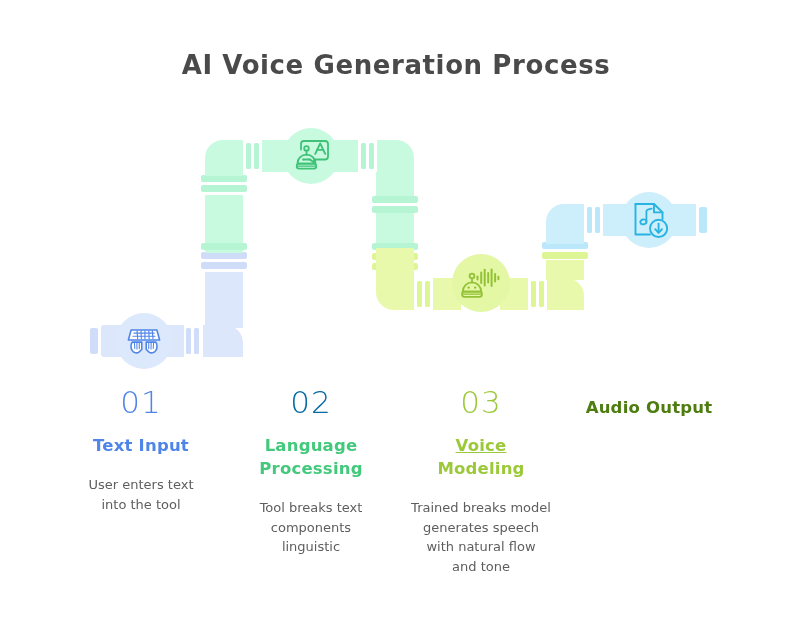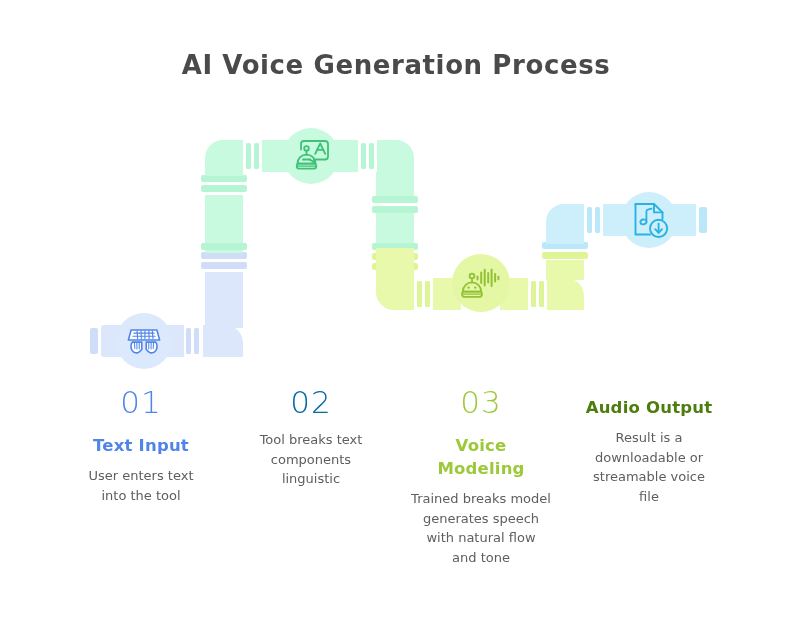--- a/index.html
+++ b/index.html
@@ -55,21 +55,21 @@
     line-height: 23px;
     margin-top: 13px;
     letter-spacing: 0.2px;
   }
   .step-desc {
     font-family: "DejaVu Sans", sans-serif;
     font-size: 13px;
     font-weight: normal;
     line-height: 19.5px;
     color: #5e5e5e;
-    margin-top: 9px;
+    margin-top: 18px;
   }
   .step-desc span { display: block; }
 </style>
 </head>
 <body>
 
 <div id="stage">
 
   <div id="title">AI Voice Generation Process</div>
 
@@ -274,44 +274,42 @@
     <div class="step-num" style="color:#4f85e8;">01</div>
     <div class="step-title" style="color:#4f85e8;">Text Input</div>
     <div class="step-desc">
       <span>User enters text</span>
       <span>into the tool</span>
     </div>
   </div>
 
   <div class="step-col" style="left:217px; width:188px;">
     <div class="step-num" style="color:#0369a1;">02</div>
+    <div class="step-title" style="color:#43c97c;">
+      <span style="display:block;">Language</span>
+      <span style="display:block;">Processing</span>
+    </div>
     <div class="step-desc">
       <span>Tool breaks text</span>
       <span>components</span>
       <span>linguistic</span>
     </div>
   </div>
 
   <div class="step-col" style="left:387px; width:188px;">
     <div class="step-num" style="color:#9cc93a;">03</div>
     <div class="step-title" style="color:#9cc93a;">
-      <span style="display:block;">Voice</span>
+      <span style="display:block;text-decoration:underline;">Voice</span>
       <span style="display:block;">Modeling</span>
     </div>
     <div class="step-desc">
       <span>Trained breaks model</span>
       <span>generates speech</span>
       <span>with natural flow</span>
       <span>and tone</span>
     </div>
   </div>
 
   <div class="step-col" style="left:555px; width:188px;">
     <div class="step-title" style="color:#4d7c0f;">Audio Output</div>
-    <div class="step-desc">
-      <span>Result is a</span>
-      <span>downloadable or</span>
-      <span>streamable voice</span>
-      <span>file</span>
-    </div>
   </div>
 
 </div>
 
 </body></html>

